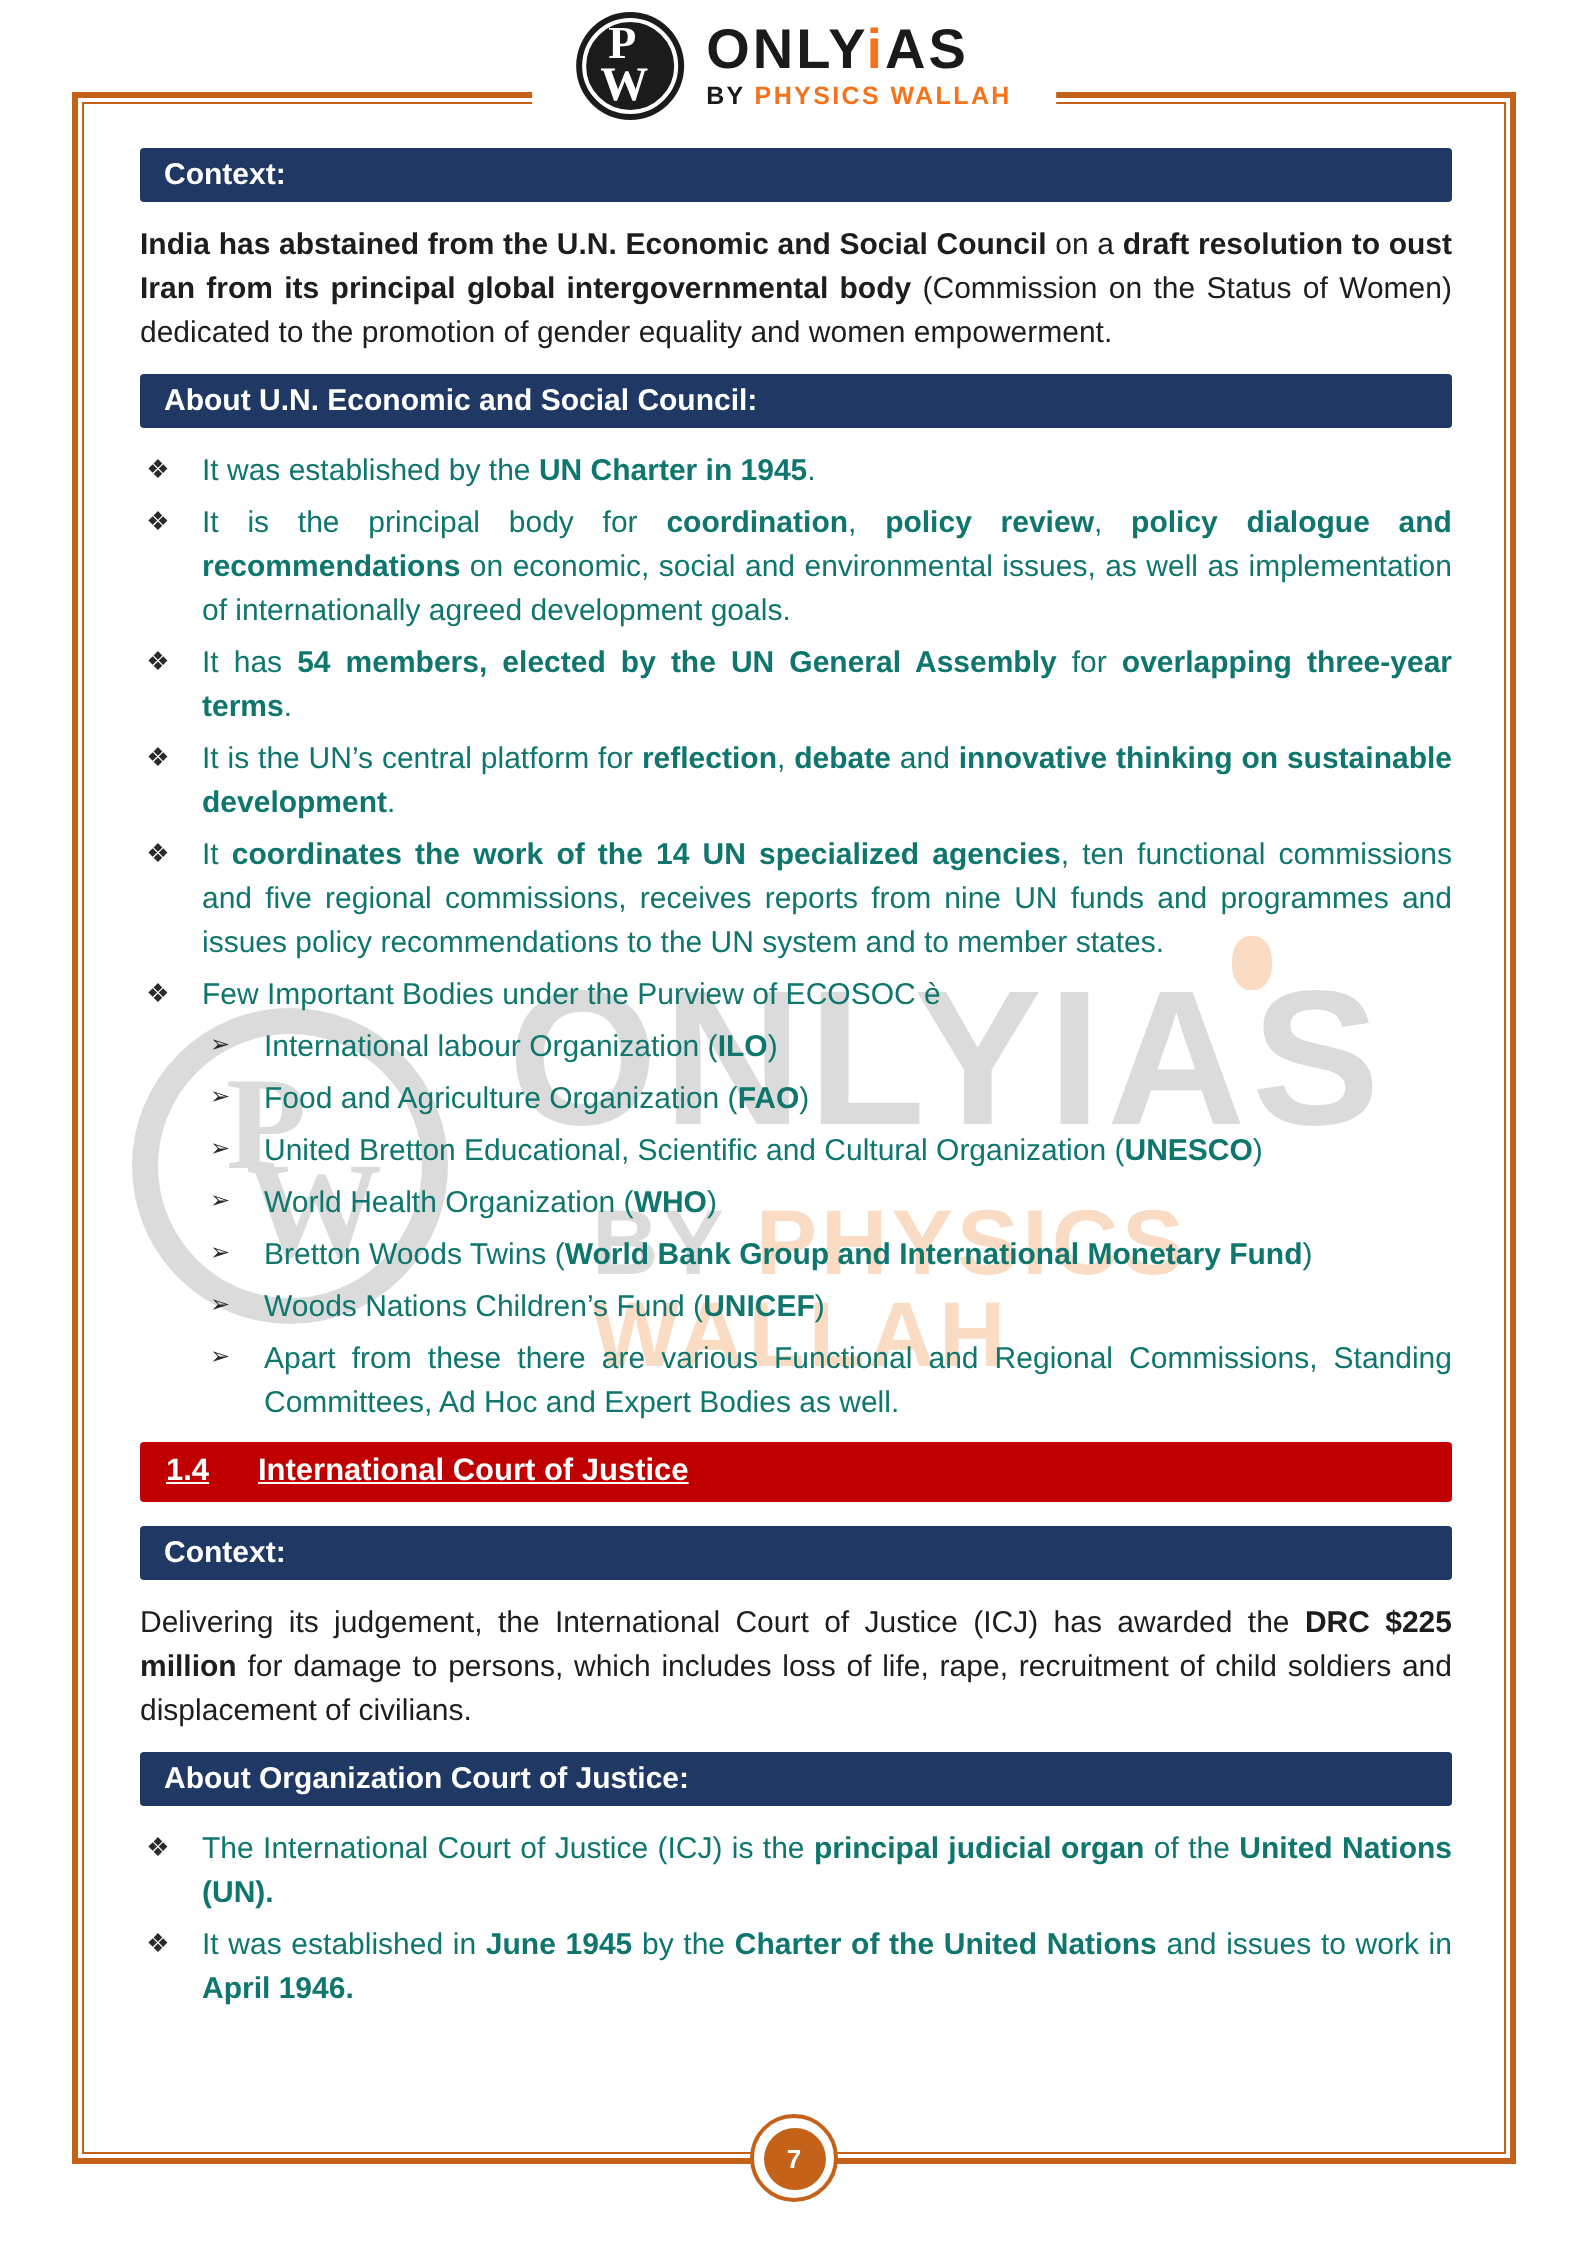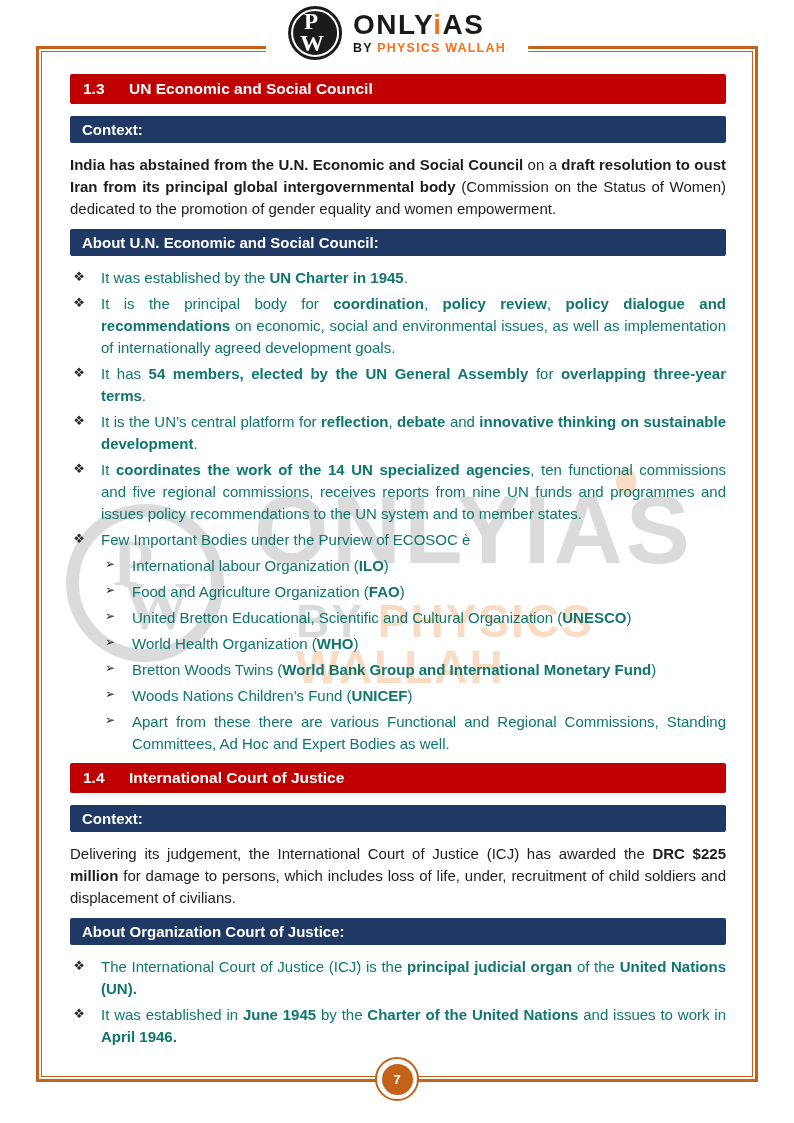--- a/index.html
+++ b/index.html
@@ -144,24 +144,20 @@
     <div class="brand-block">
       <div class="brand-name"><span>ONLY</span><span class="i-dot">i</span><span>AS</span></div>
       <div class="brand-tagline">
         <span class="by">BY </span><span class="pwname">PHYSICS WALLAH</span>
       </div>
     </div>
   </div>
 
   <div class="content">
 
-    <div class="banner-red">
-      <span class="num">1.3</span>
-      <span class="ttl">UN Economic and Social Council</span>
-    </div>
 
     <div class="banner-navy">Context:</div>
 
     <p class="para"><span class="bb">India has abstained from the U.N. Economic and Social Council</span><span> on a </span><span class="bb">draft resolution to oust Iran from its principal global intergovernmental body</span><span> (Commission on the Status of Women) dedicated to the promotion of gender equality and women empowerment.</span></p>
 
     <div class="banner-navy">About U.N. Economic and Social Council:</div>
 
     <div class="bullets mt">
       <div class="bullet">
         <span class="glyph">❖</span>
@@ -211,28 +207,28 @@
       <div class="bullet sub">
         <span class="glyph">➢</span>
         <span class="btext"><span>Woods Nations Children’s Fund (</span><span class="bb">UNICEF</span><span>)</span></span>
       </div>
       <div class="bullet sub">
         <span class="glyph">➢</span>
         <span class="btext"><span>Apart from these there are various Functional and Regional Commissions, Standing Committees, Ad Hoc and Expert Bodies as well.</span></span>
       </div>
     </div>
 
-    <div class="banner-red" style="margin-top:8px;">
+    <div class="banner-red" style="margin-top:8px;text-decoration:underline;">
       <span class="num">1.4</span>
       <span class="ttl">International Court of Justice</span>
     </div>
 
     <div class="banner-navy">Context:</div>
 
-    <p class="para"><span>Delivering its judgement, the International Court of Justice (ICJ) has awarded the </span><span class="bb">DRC $225 million</span><span> for damage to persons, which includes loss of life, under, recruitment of child soldiers and displacement of civilians.</span></p>
+    <p class="para"><span>Delivering its judgement, the International Court of Justice (ICJ) has awarded the </span><span class="bb">DRC $225 million</span><span> for damage to persons, which includes loss of life, rape, recruitment of child soldiers and displacement of civilians.</span></p>
 
     <div class="banner-navy">About Organization Court of Justice:</div>
 
     <div class="bullets mt">
       <div class="bullet">
         <span class="glyph">❖</span>
         <span class="btext"><span>The International Court of Justice (ICJ) is the </span><span class="bb">principal judicial organ</span><span> of the </span><span class="bb">United Nations (UN).</span></span>
       </div>
       <div class="bullet">
         <span class="glyph">❖</span>

